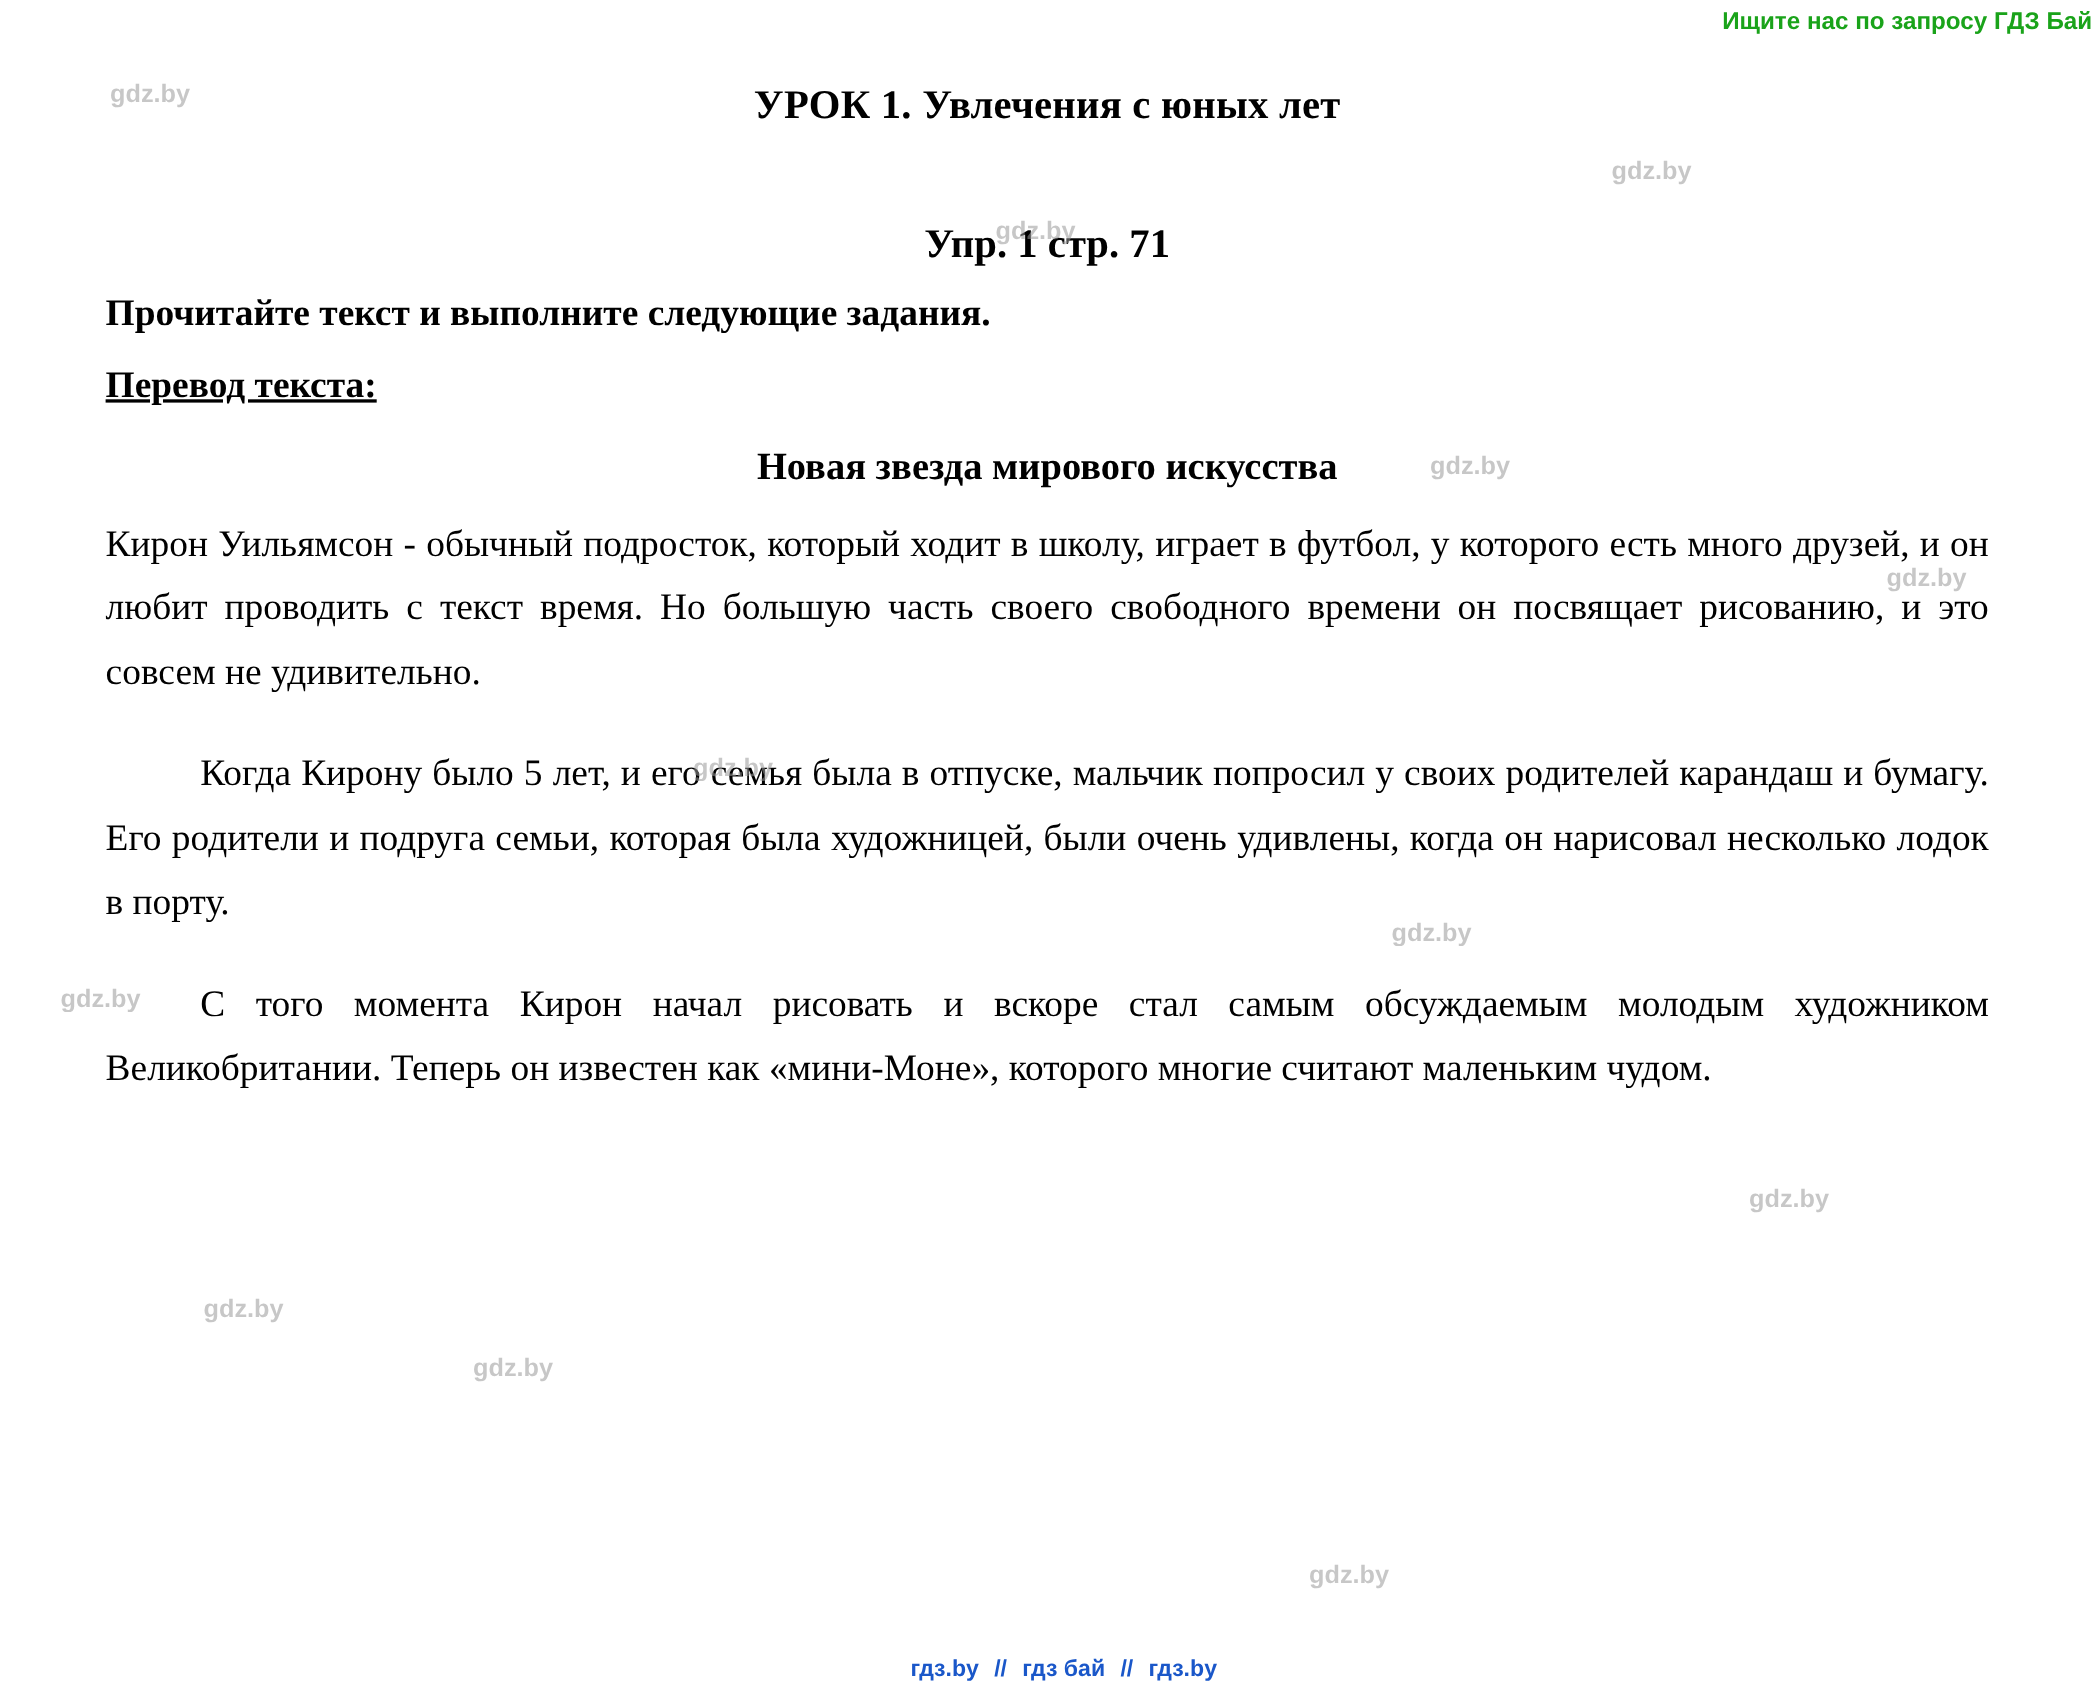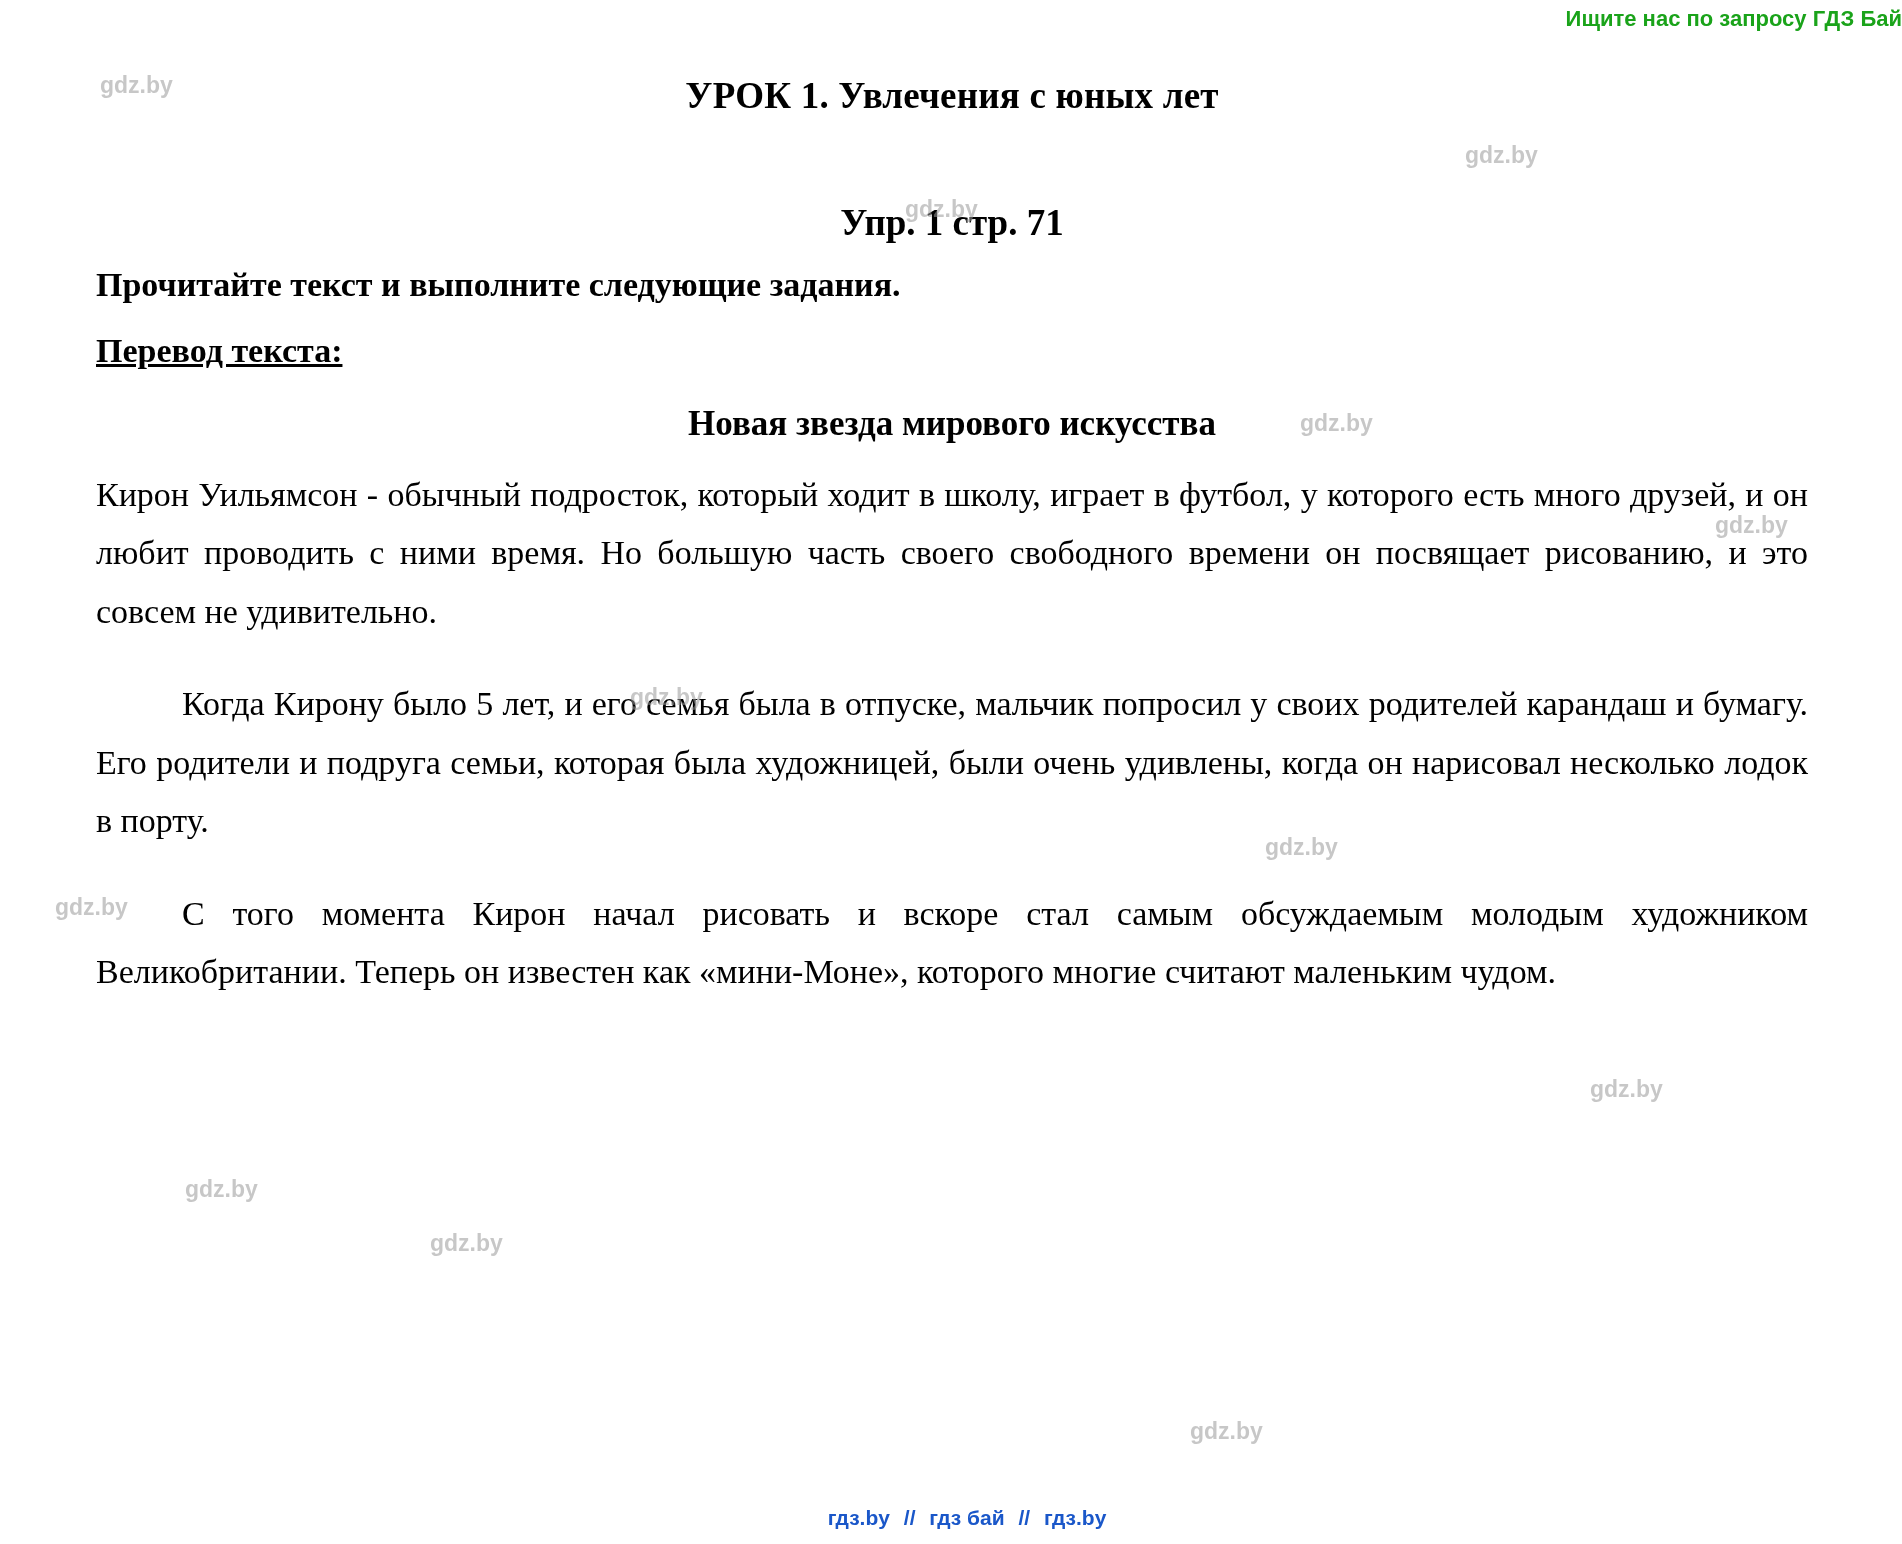--- a/index.html
+++ b/index.html
@@ -126,21 +126,21 @@
   <h1 class="lesson-title">УРОК 1. Увлечения с юных лет</h1>
 
   <div class="exercise-head">Упр. 1 стр. 71</div>
 
   <div class="task-line">Прочитайте текст и выполните следующие задания.</div>
 
   <div class="translation-label">Перевод текста:</div>
 
   <div class="text-title">Новая звезда мирового искусства</div>
 
-  <p class="para">Кирон Уильямсон - обычный подросток, который ходит в школу, играет в футбол, у которого есть много друзей, и он любит проводить с ними время. Но большую часть своего свободного времени он посвящает рисованию, и это совсем не удивительно.</p>
+  <p class="para">Кирон Уильямсон - обычный подросток, который ходит в школу, играет в футбол, у которого есть много друзей, и он любит проводить с текст время. Но большую часть своего свободного времени он посвящает рисованию, и это совсем не удивительно.</p>
 
   <p class="para indent">Когда Кирону было 5 лет, и его семья была в отпуске, мальчик попросил у своих родителей карандаш и бумагу. Его родители и подруга семьи, которая была художницей, были очень удивлены, когда он нарисовал несколько лодок в порту.</p>
 
   <p class="para indent">С того момента Кирон начал рисовать и вскоре стал самым обсуждаемым молодым художником Великобритании. Теперь он известен как «мини-Моне», которого многие считают маленьким чудом.</p>
 
 </div>
 
 <div class="footer">
   <span>гдз.by</span>
   <span class="sep">//</span>

